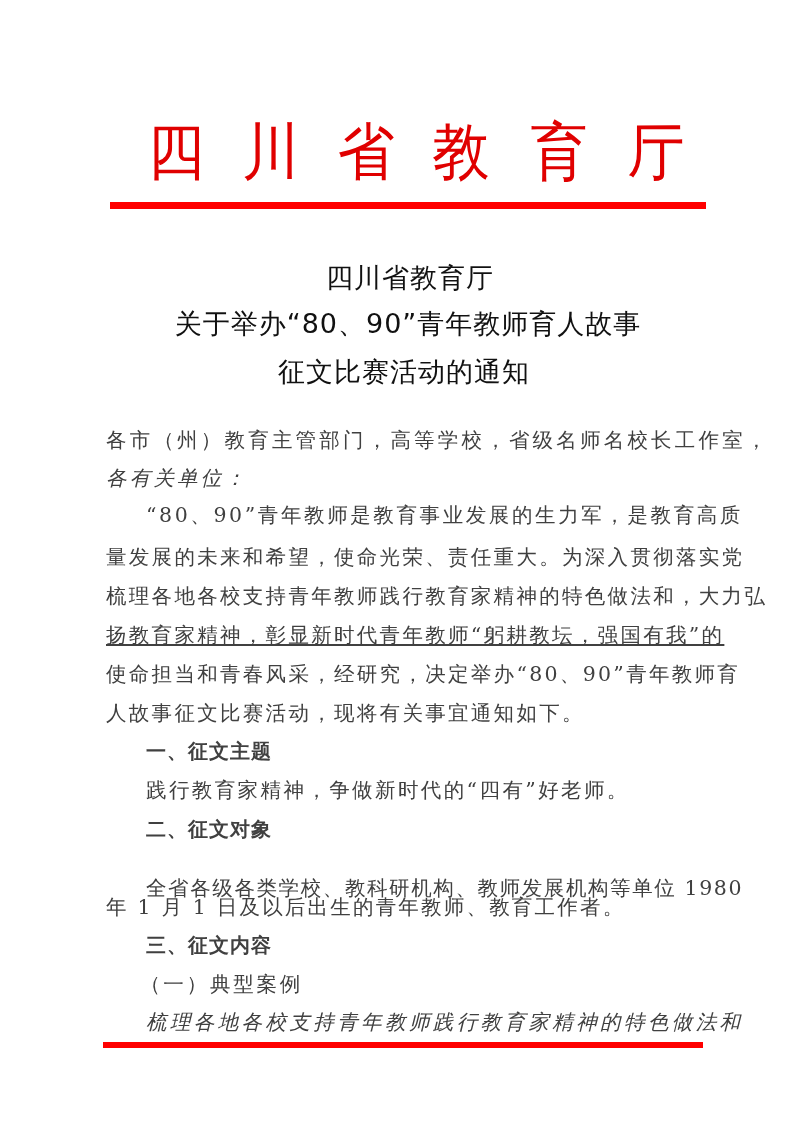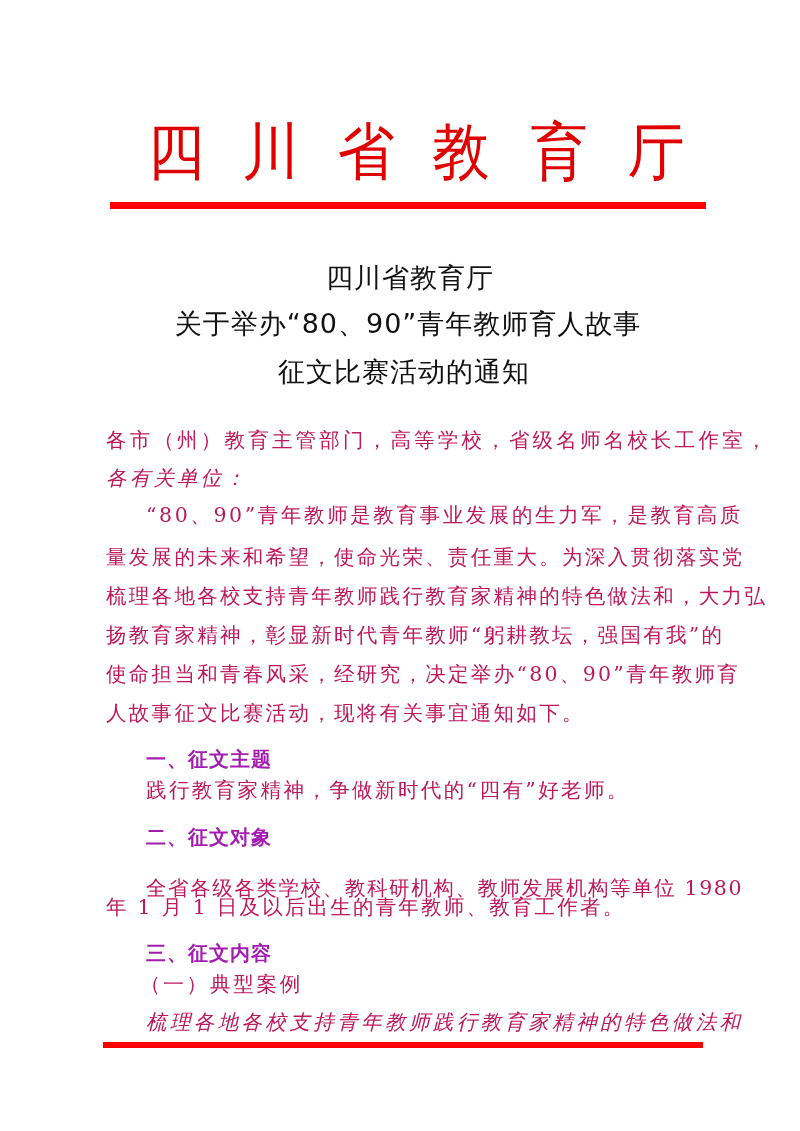--- a/index.html
+++ b/index.html
@@ -53,33 +53,32 @@
     }
     .title-1 { top: 258px; left: 10px; }
     .title-2 { top: 304px; left: 8px; }
     .title-3 { top: 352px; left: 4px; }
 
     .line {
       position: absolute;
       font-size: 20.5px;
       line-height: 28px;
       white-space: nowrap;
-      color: #be185d;
+      color: #404040;
       letter-spacing: 3.2px;
     }
     .heading {
       position: absolute;
       font-family: "DejaVu Sans", "Liberation Sans", sans-serif;
       font-weight: bold;
       font-size: 20px;
       line-height: 28px;
       white-space: nowrap;
-      color: #a21caf;
+      color: #404040;
       letter-spacing: 1px;
-      margin-top: 8px;
     }
   </style>
 </head>
 <body>
 
 <div class="letterhead">
   <span class="lh-char" style="left:145px">四</span>
   <span class="lh-char" style="left:240px">川</span>
   <span class="lh-char" style="left:335px">省</span>
   <span class="lh-char" style="left:430px">教</span>
@@ -91,21 +90,21 @@
 <div class="title title-1">四川省教育厅</div>
 <div class="title title-2">关于举办“80、90”青年教师育人故事</div>
 <div class="title title-3">征文比赛活动的通知</div>
 
 <div class="line" style="left:106px; top:426px;">各市（州）教育主管部门，高等学校，省级名师名校长工作室，</div>
 <div class="line" style="left:106px; top:464px;font-style:italic;">各有关单位：</div>
 
 <div class="line" style="left:146px; top:501px; letter-spacing:2.6px;">“80、90”青年教师是教育事业发展的生力军，是教育高质</div>
 <div class="line" style="left:106px; top:543px; letter-spacing:2.3px;">量发展的未来和希望，使命光荣、责任重大。为深入贯彻落实党</div>
 <div class="line" style="left:106px; top:582px; letter-spacing:2.3px;">梳理各地各校支持青年教师践行教育家精神的特色做法和，大力弘</div>
-<div class="line" style="left:106px; top:621px; letter-spacing:2.3px;">扬教育家精神，彰显新时代青年教师“躬耕教坛，强国有我”的</div>
+<div class="line" style="left:106px; top:621px; letter-spacing:2.3px;text-decoration:underline;">扬教育家精神，彰显新时代青年教师“躬耕教坛，强国有我”的</div>
 <div class="line" style="left:106px; top:660px; letter-spacing:2.3px;">使命担当和青春风采，经研究，决定举办“80、90”青年教师育</div>
 <div class="line" style="left:106px; top:699px; letter-spacing:2.3px;">人故事征文比赛活动，现将有关事宜通知如下。</div>
 
 <div class="heading" style="left:146px; top:737px;">一、征文主题</div>
 <div class="line" style="left:146px; top:776px; letter-spacing:2.4px;">践行教育家精神，争做新时代的“四有”好老师。</div>
 
 <div class="heading" style="left:146px; top:815px;">二、征文对象</div>
 <div class="line" style="left:146px; top:854px; letter-spacing:1.6px;margin-top:20px;">全省各级各类学校、教科研机构、教师发展机构等单位 1980</div>
 <div class="line" style="left:106px; top:893px; letter-spacing:2.2px;">年 1 月 1 日及以后出生的青年教师、教育工作者。</div>
 

